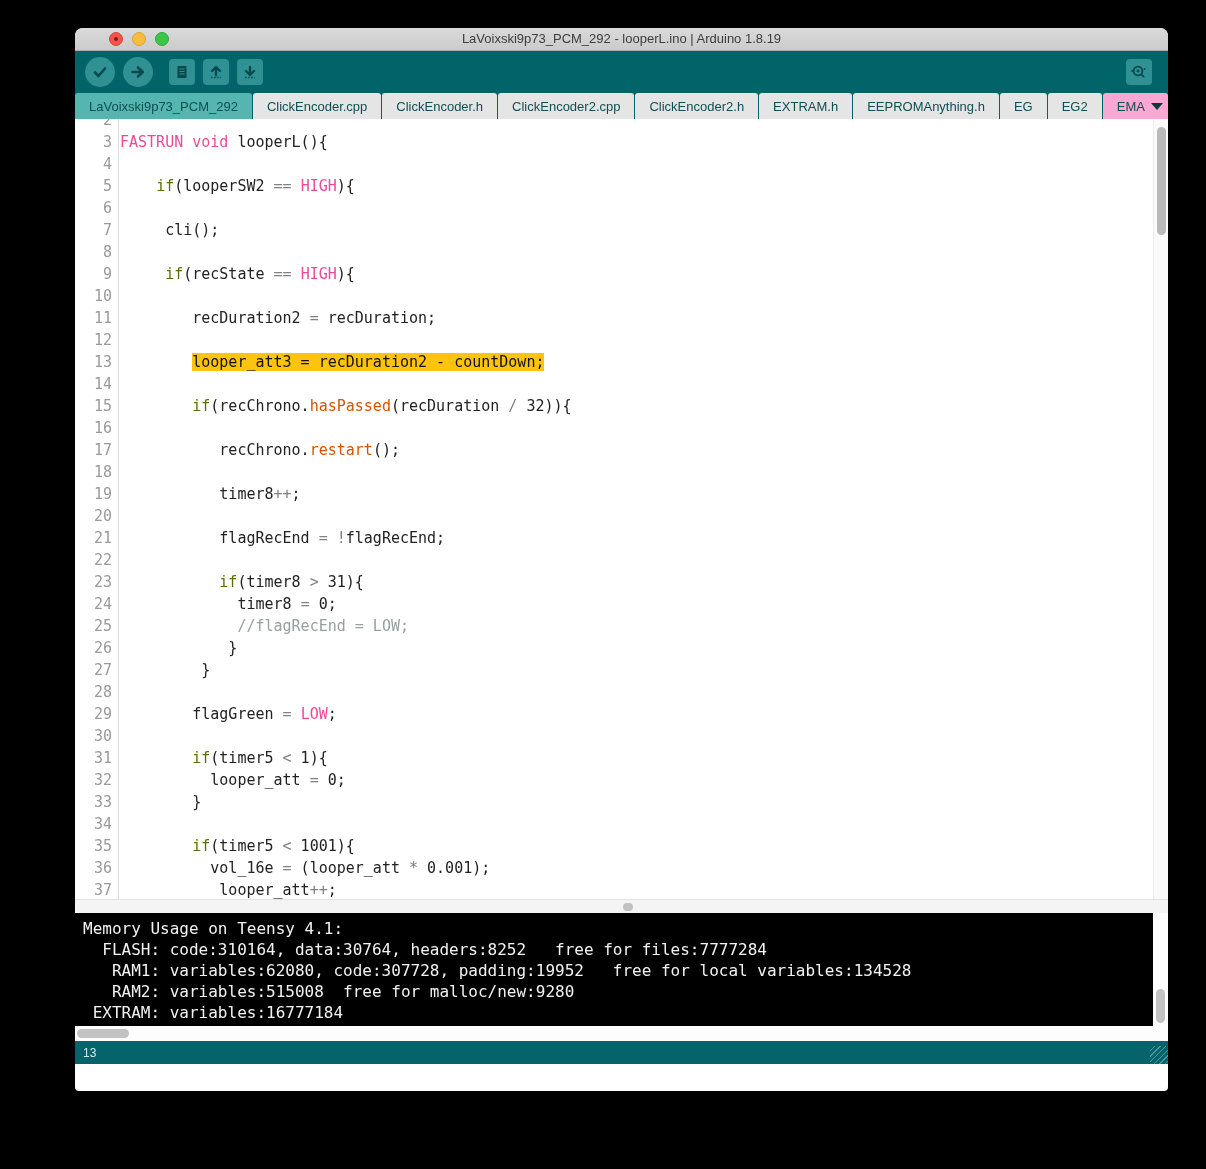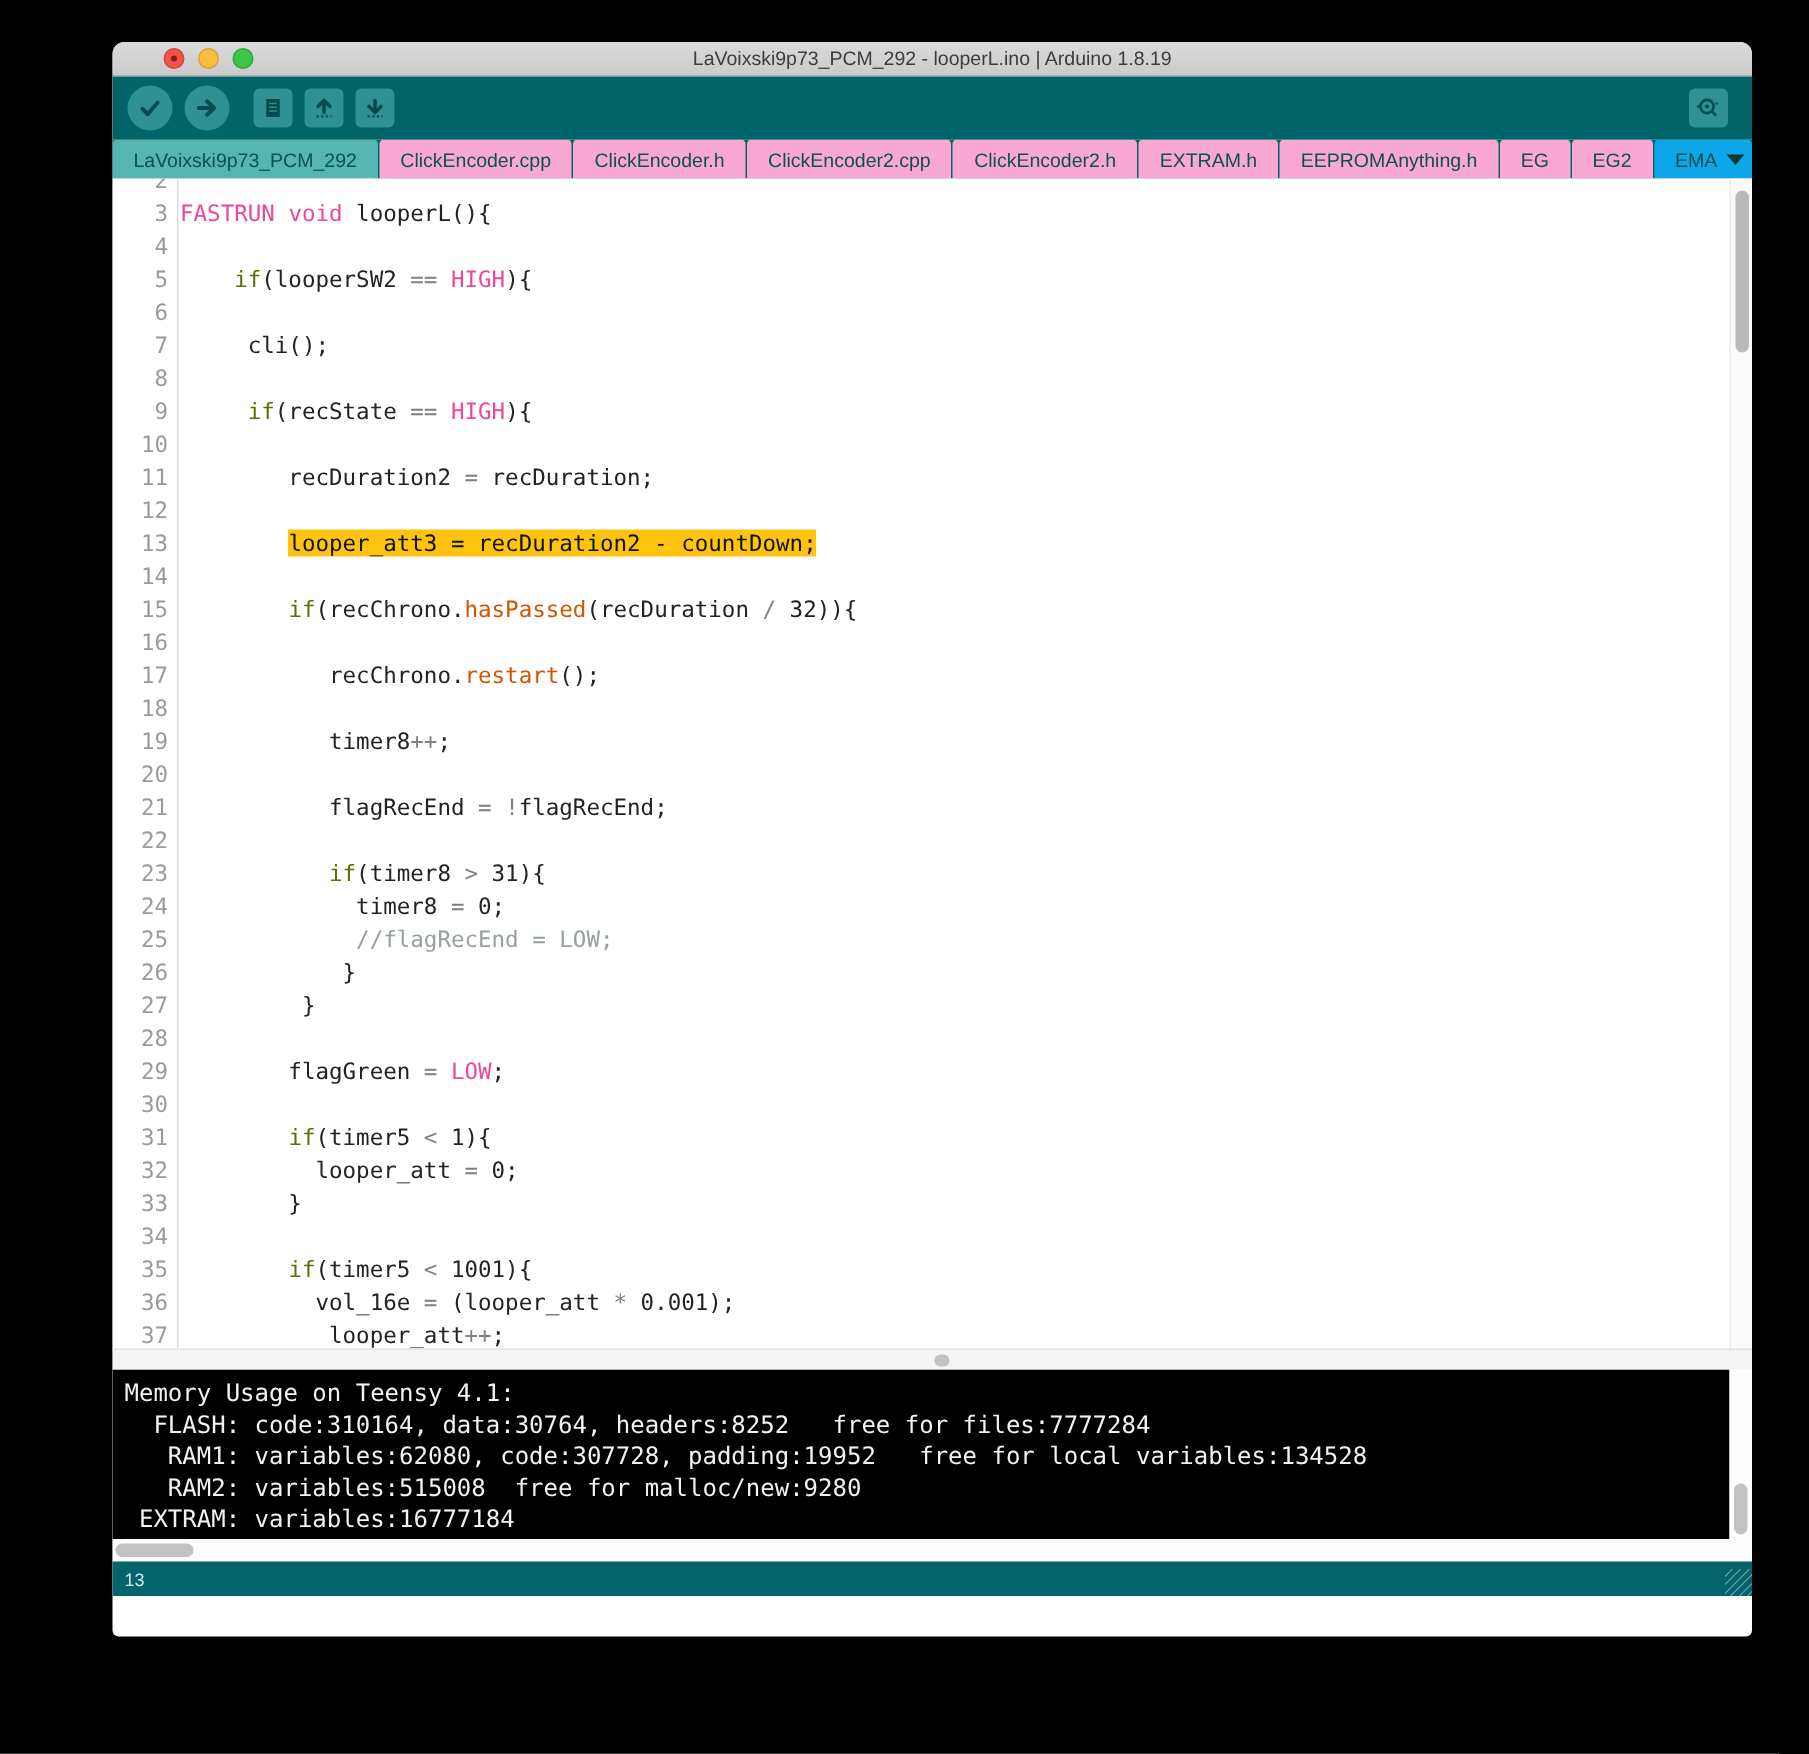--- a/index.html
+++ b/index.html
@@ -18,23 +18,23 @@
   .toolbar{height:42px;background:#006468;position:relative;flex:0 0 auto;display:flex;align-items:center;}
   .tbtn{background:#2f9193;display:flex;align-items:center;justify-content:center;cursor:pointer;}
   .tbtn.circle{width:30px;height:30px;border-radius:50%;margin-left:8px;}
   .tbtn.square{width:26px;height:26px;border-radius:4px;margin-left:8px;}
   .tbtn.first{margin-left:10px;}
   .tbtn.gap{margin-left:16px;}
   .tbtn.right{position:absolute;right:16px;top:8px;}
   .tbtn svg{display:block;}
   
   .tabbar{height:26px;background:#006468;flex:0 0 auto;display:flex;align-items:stretch;overflow:hidden;}
-  .tab{background:#f9a8d4;color:#0e4f53;font-size:13px;display:flex;align-items:center;padding:0 14px;margin-right:1px;border-radius:3px 3px 0 0;white-space:nowrap;cursor:pointer;}
+  .tab{background:#e5e5e5;color:#0e4f53;font-size:13px;display:flex;align-items:center;padding:0 14px;margin-right:1px;border-radius:3px 3px 0 0;white-space:nowrap;cursor:pointer;}
   .tab.active{background:#55b5af;}
-  .tab-overflow{background:#0ea5e9;color:#0e4f53;font-size:13px;display:flex;align-items:center;padding:0 6px 0 14px;border-radius:3px 3px 0 0;white-space:nowrap;flex:1 1 auto;overflow:hidden;cursor:pointer;}
+  .tab-overflow{background:#f9a8d4;color:#0e4f53;font-size:13px;display:flex;align-items:center;padding:0 6px 0 14px;border-radius:3px 3px 0 0;white-space:nowrap;flex:1 1 auto;overflow:hidden;cursor:pointer;}
   .dd-arrow{width:0;height:0;border-left:6px solid transparent;border-right:6px solid transparent;border-top:7px solid #07393c;margin:0 6px;flex:0 0 auto;}
   
   .editor{position:relative;flex:0 0 auto;height:780px;background:#fff;overflow:hidden;cursor:text;}
   .gutter-sep{position:absolute;left:43px;top:0;bottom:0;width:1px;background:#dcdcdc;}
   .code-lines{position:absolute;left:0;top:-10px;right:15px;font-family:"DejaVu Sans Mono",monospace;font-size:15px;line-height:22px;white-space:pre;}
   .cl{display:flex;height:22px;}
   .ln{flex:0 0 37px;text-align:right;padding-right:6px;color:#9a9a9a;user-select:none;}
   .ct{padding-left:2px;color:#222;}
   .st{color:#ec4899;}
   .sk{color:#5e6d03;}

